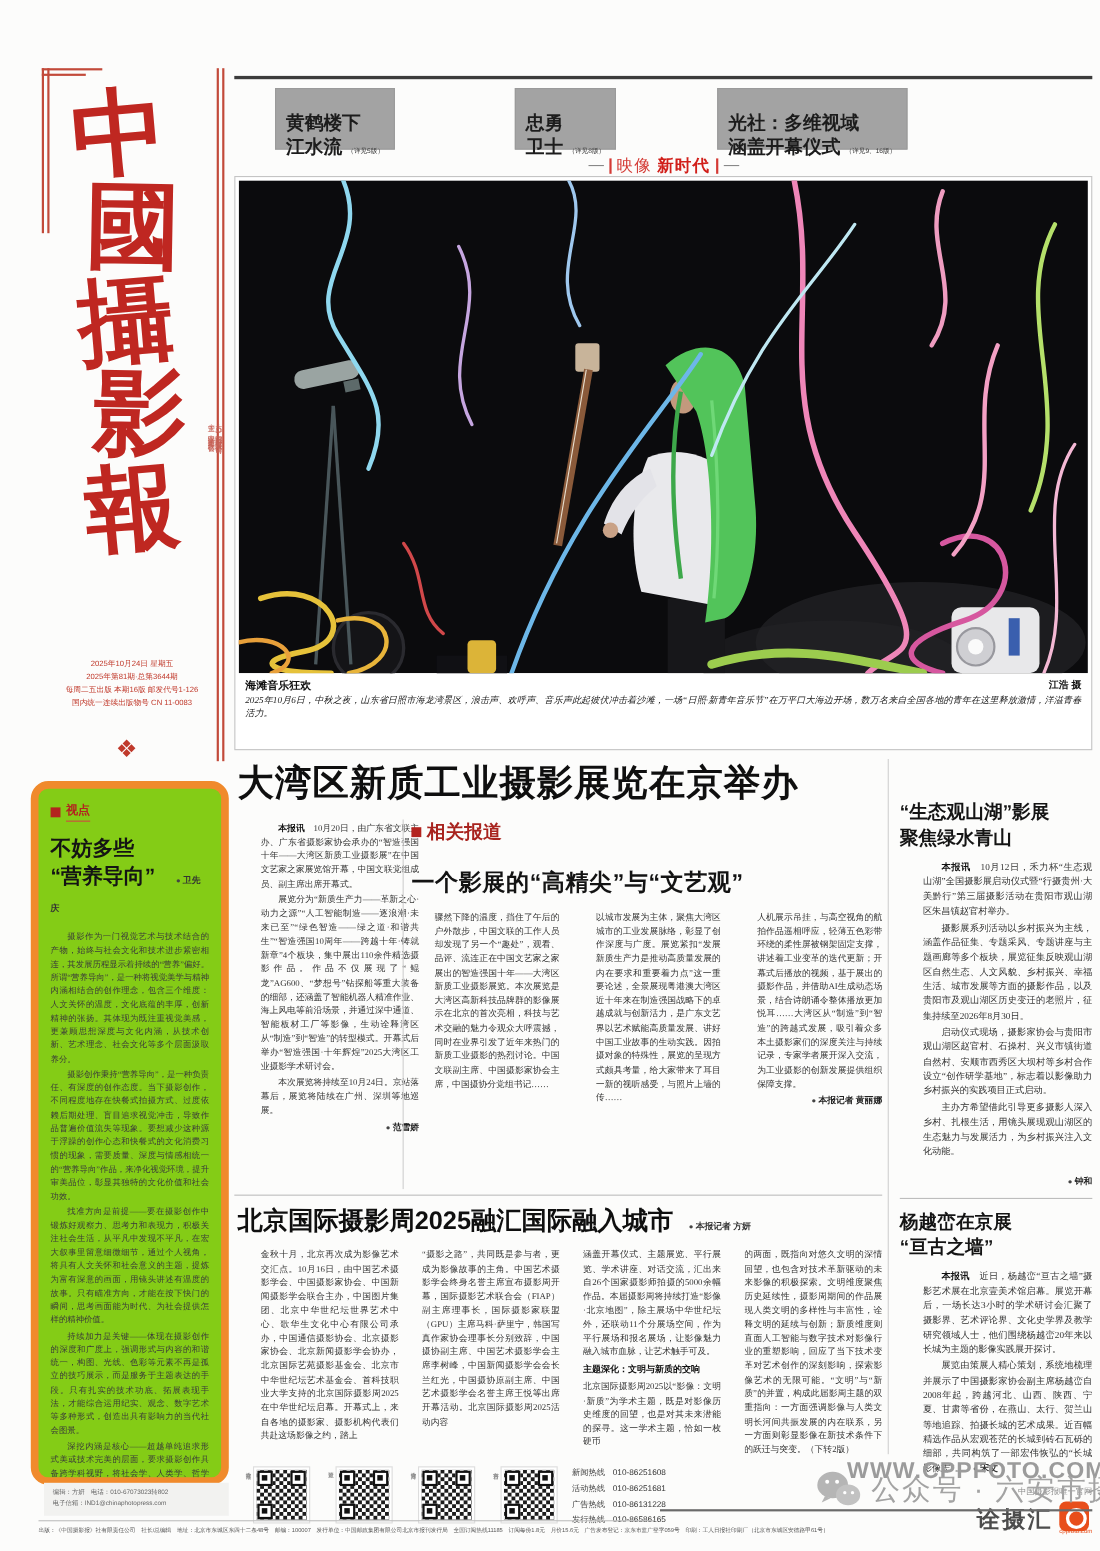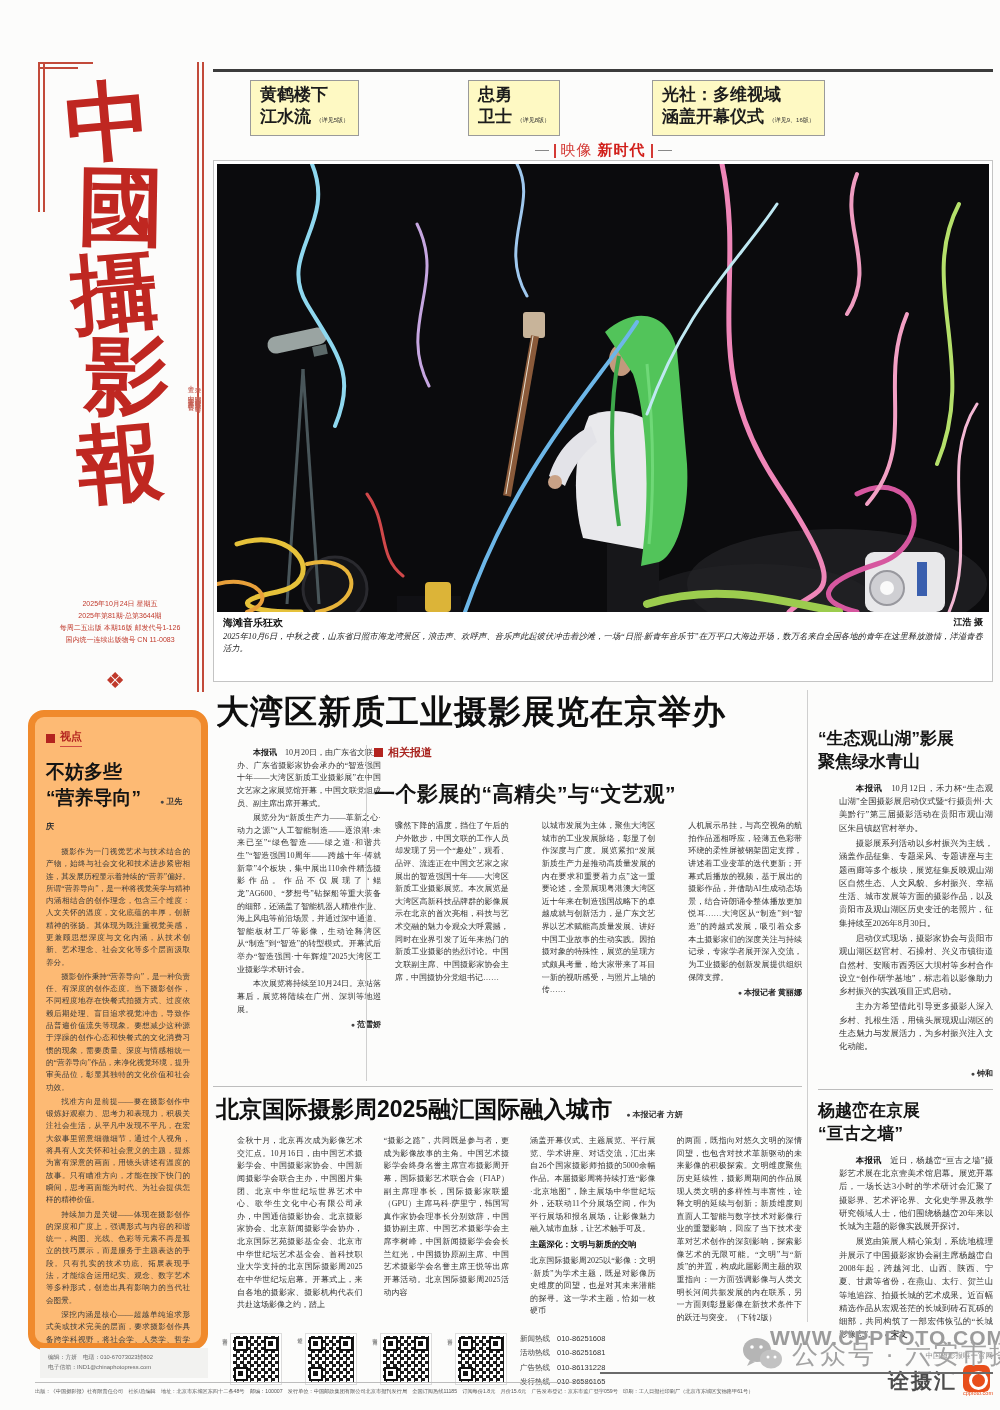--- a/index.html
+++ b/index.html
@@ -8,53 +8,53 @@
   
   #mast-title{left:58px;top:78px;width:120px;text-align:center;transform:rotate(-2deg);}
   #mast-title .mchar{font-family:"DejaVu Serif",serif;font-weight:700;font-size:86px;line-height:.99;color:#bf2721;}
   .mchar:nth-child(2n){transform:rotate(3deg) translateX(6px);}
   .mchar:nth-child(2n+1){transform:rotate(-3deg) translateX(-4px);}
   .rline{background:#c24a3a;}
   #mast-info{left:36px;top:598px;width:168px;text-align:center;font-size:7px;line-height:1.7;color:#c0392b;}
   .vert-red{writing-mode:vertical-rl;font-size:6.5px;color:#c66156;letter-spacing:1px;}
   #emblem{left:102px;top:668px;width:26px;height:26px;color:#c0392b;font-size:22px;line-height:26px;text-align:center;}
   
-  #viewbox{left:28px;top:710px;width:180px;height:640px;border:7px solid #f08a2c;border-radius:16px;background:#fdba74;box-sizing:border-box;padding:12px 11px;overflow:hidden;}
+  #viewbox{left:28px;top:710px;width:180px;height:640px;border:7px solid #f08a2c;border-radius:16px;background:#84cc16;box-sizing:border-box;padding:12px 11px;overflow:hidden;}
   .kicker-row{display:flex;align-items:center;gap:5px;}
   .ksq{width:9px;height:9px;background:#b3241f;}
   .ktext{font-size:11px;font-weight:700;color:#b3241f;border-bottom:1px solid #cf4a40;padding-bottom:2px;}
   #vp-title{margin-top:12px;font-size:19px;font-weight:800;color:#141414;line-height:1.35;}
   .author{font-size:8px;color:#333;font-weight:700;}
   .byicon{color:#444;font-size:7px;margin-right:2px;}
   .vp-body{margin-top:10px;font-family:"Liberation Serif",serif;font-size:7.6px;line-height:1.62;color:#3a3a3a;text-align:justify;}
   .vp-body p{margin:0 0 2px;text-indent:2em;}
   
   .thick-rule{left:213px;top:69px;width:780px;height:3px;background:#3c3c3c;}
-  .hbox{border:1.5px solid #9a9a9a;background:#fef9c3;padding:3px 9px;box-sizing:border-box;}
+  .hbox{border:1.5px solid #9a9a9a;background:#a3a3a3;padding:20px 9px;box-sizing:border-box;}
   .hbox .h1{font-size:17px;font-weight:700;color:#1c1c1c;line-height:1.3;white-space:nowrap;}
   .hbox .ref{font-size:6px;color:#333;font-weight:400;}
   #banner{left:213px;top:141px;width:780px;display:flex;align-items:center;justify-content:center;gap:5px;}
   .bnr-dash{width:14px;height:1px;background:#888;}
   .bnr-bar{width:2px;height:14px;background:#d43a35;}
   .bnr-left{font-size:15px;color:#d43a35;font-weight:400;letter-spacing:1px;}
   .bnr-right{font-size:15px;color:#d11f1a;font-weight:900;letter-spacing:1px;}
   #photo-frame{left:213px;top:160px;width:780px;height:522px;border:1px solid #c4c4c4;background:#fff;box-sizing:border-box;padding:3px;}
   #photo-svg{width:100%;height:448px;display:block;}
   .cap-row{display:flex;justify-content:space-between;margin:4px 6px 1px;}
   .cap-title{font-size:10px;font-weight:800;color:#111;}
   .cap-credit{font-size:9px;font-weight:700;color:#111;}
   .cap-text{margin:1px 6px;font-family:"Liberation Serif",serif;font-style:italic;font-size:8.3px;line-height:1.5;color:#222;text-align:justify;}
   #main-headline{left:216px;top:690px;width:585px;font-size:33px;font-weight:900;color:#0f0f0f;letter-spacing:1px;white-space:nowrap;}
   .serif-body{font-family:"Liberation Serif",serif;font-size:8px;line-height:1.58;color:#333;text-align:justify;margin-left:21px;}
   .serif-body p{margin:0 0 2px;text-indent:2em;}
   .leadin{font-weight:700;color:#111;}
   #lead-col{left:216px;top:747px;width:144px;height:334px;overflow:hidden;}
   .vdiv{width:1px;background:#cfcfcf;}
   #related{left:374px;top:745px;width:428px;}
-  .rel-kicker{font-size:11px;font-weight:700;color:#a8231e;}
+  .rel-kicker{font-size:17px;font-weight:700;color:#a8231e;}
   #rel-headline{margin-top:20px;font-size:21px;font-weight:800;color:#131313;letter-spacing:.5px;white-space:nowrap;}
   .cols3{display:flex;gap:12px;margin-top:12px;}
   .cols3 .c{width:134px;height:258px;overflow:hidden;}
   .byline-row{text-align:right;font-size:8px;font-weight:700;color:#222;margin-top:3px;}
   .hrule{background:#bdbdbd;height:1px;}
   #bottom-art{left:216px;top:1094px;width:586px;}
   #ba-head{display:flex;align-items:baseline;gap:14px;}
   #ba-headline{font-size:23px;font-weight:900;color:#0f0f0f;white-space:nowrap;}
   .cols4{display:flex;margin-top:10px;align-items:flex-end;}
   .cols4 .c{width:139px;height:196px;overflow:hidden;}

